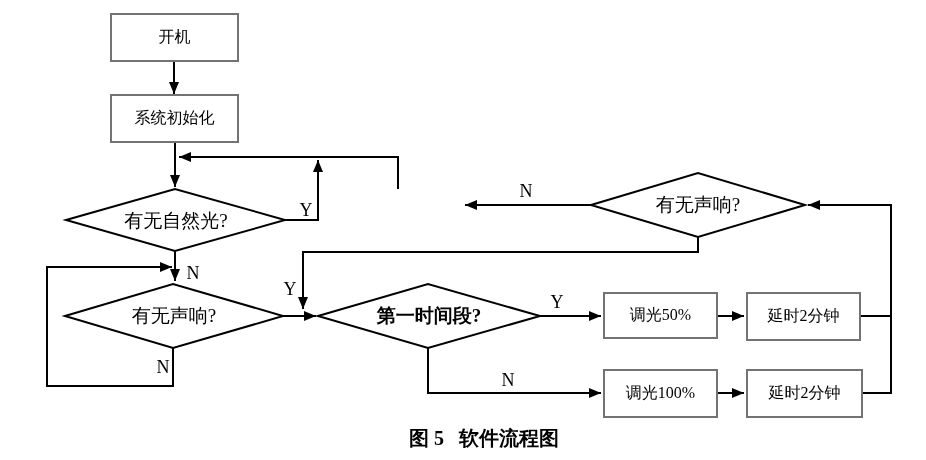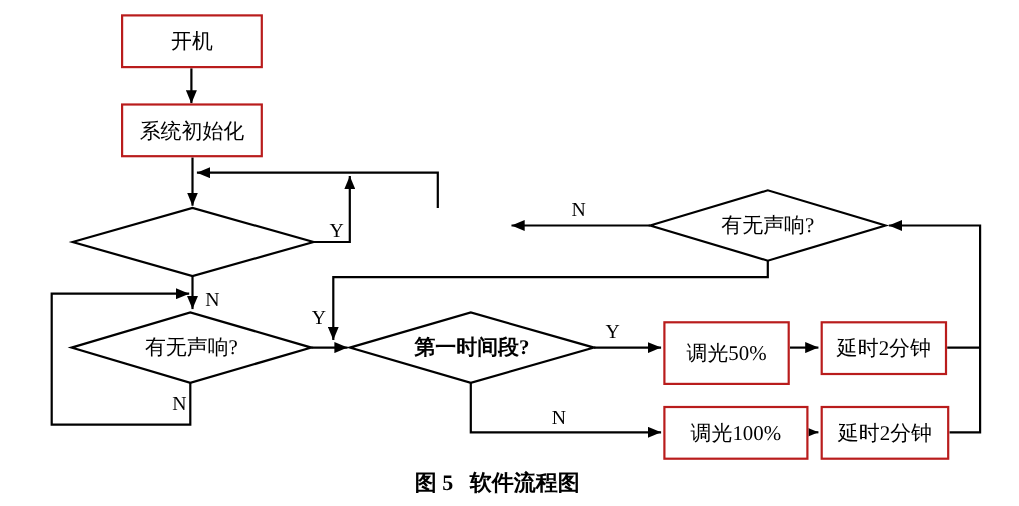--- a/index.html
+++ b/index.html
@@ -4,34 +4,34 @@
 <style>
   html,body { margin:0; padding:0; background:#ffffff; }
   .canvas {
     position:relative; width:926px; height:460px; background:#ffffff;
     font-family:"Liberation Serif","DejaVu Serif",serif; color:#000;
     overflow:hidden;
   }
   .wires { position:absolute; left:0; top:0; }
   .box {
     position:absolute; box-sizing:border-box;
-    border:2px solid #b91c1c; background:#fff;
+    border:2px solid #737373; background:#fff;
     display:flex; align-items:center; justify-content:center;
-    font-size:19px; white-space:nowrap;
+    font-size:16px; white-space:nowrap;
   }
   .dlabel {
     position:absolute; transform:translate(-50%,-50%);
     font-size:19px; white-space:nowrap;
   }
   .edge {
     position:absolute; transform:translate(-50%,-50%);
     font-size:18px; white-space:nowrap;
   }
   .caption {
-    position:absolute; left:452px; top:425px; transform:translateX(-50%);
+    position:absolute; left:484px; top:425px; transform:translateX(-50%);
     font-size:20px; font-weight:bold; white-space:pre;
   }
 </style>
 </head>
 <body>
 
 <div class="canvas">
 
   <svg class="wires" width="926" height="460" viewBox="0 0 926 460">
     <defs>
@@ -63,33 +63,34 @@
       <polygon points="318,316 428,284 540,316 428,348"></polygon>
     </g>
   </svg>
 
   <div class="box" style="left:110px; top:13px; width:129px; height:49px;">
     <span>开机</span>
   </div>
   <div class="box" style="left:110px; top:94px; width:129px; height:49px;">
     <span>系统初始化</span>
   </div>
-  <div class="box" style="left:603px; top:292px; width:115px; height:58px;">
+  <div class="box" style="left:603px; top:292px; width:115px; height:47px;">
     <span>调光50%</span>
   </div>
   <div class="box" style="left:746px; top:292px; width:115px; height:49px;">
     <span>延时2分钟</span>
   </div>
-  <div class="box" style="left:603px; top:369px; width:132px; height:49px;">
+  <div class="box" style="left:603px; top:369px; width:115px; height:49px;">
     <span>调光100%</span>
   </div>
   <div class="box" style="left:746px; top:369px; width:117px; height:49px;">
     <span>延时2分钟</span>
   </div>
 
+  <div class="dlabel" style="left:176px; top:221px;">有无自然光?</div>
   <div class="dlabel" style="left:698px; top:205px;">有无声响?</div>
   <div class="dlabel" style="left:174px; top:316px;">有无声响?</div>
   <div class="dlabel" style="left:429px; top:316px;font-weight:bold;">第一时间段?</div>
 
   <div class="edge" style="left:306px; top:210px;">Y</div>
   <div class="edge" style="left:193px; top:273px;">N</div>
   <div class="edge" style="left:163px; top:367px;">N</div>
   <div class="edge" style="left:526px; top:191px;">N</div>
   <div class="edge" style="left:290px; top:289px;">Y</div>
   <div class="edge" style="left:557px; top:302px;">Y</div>

